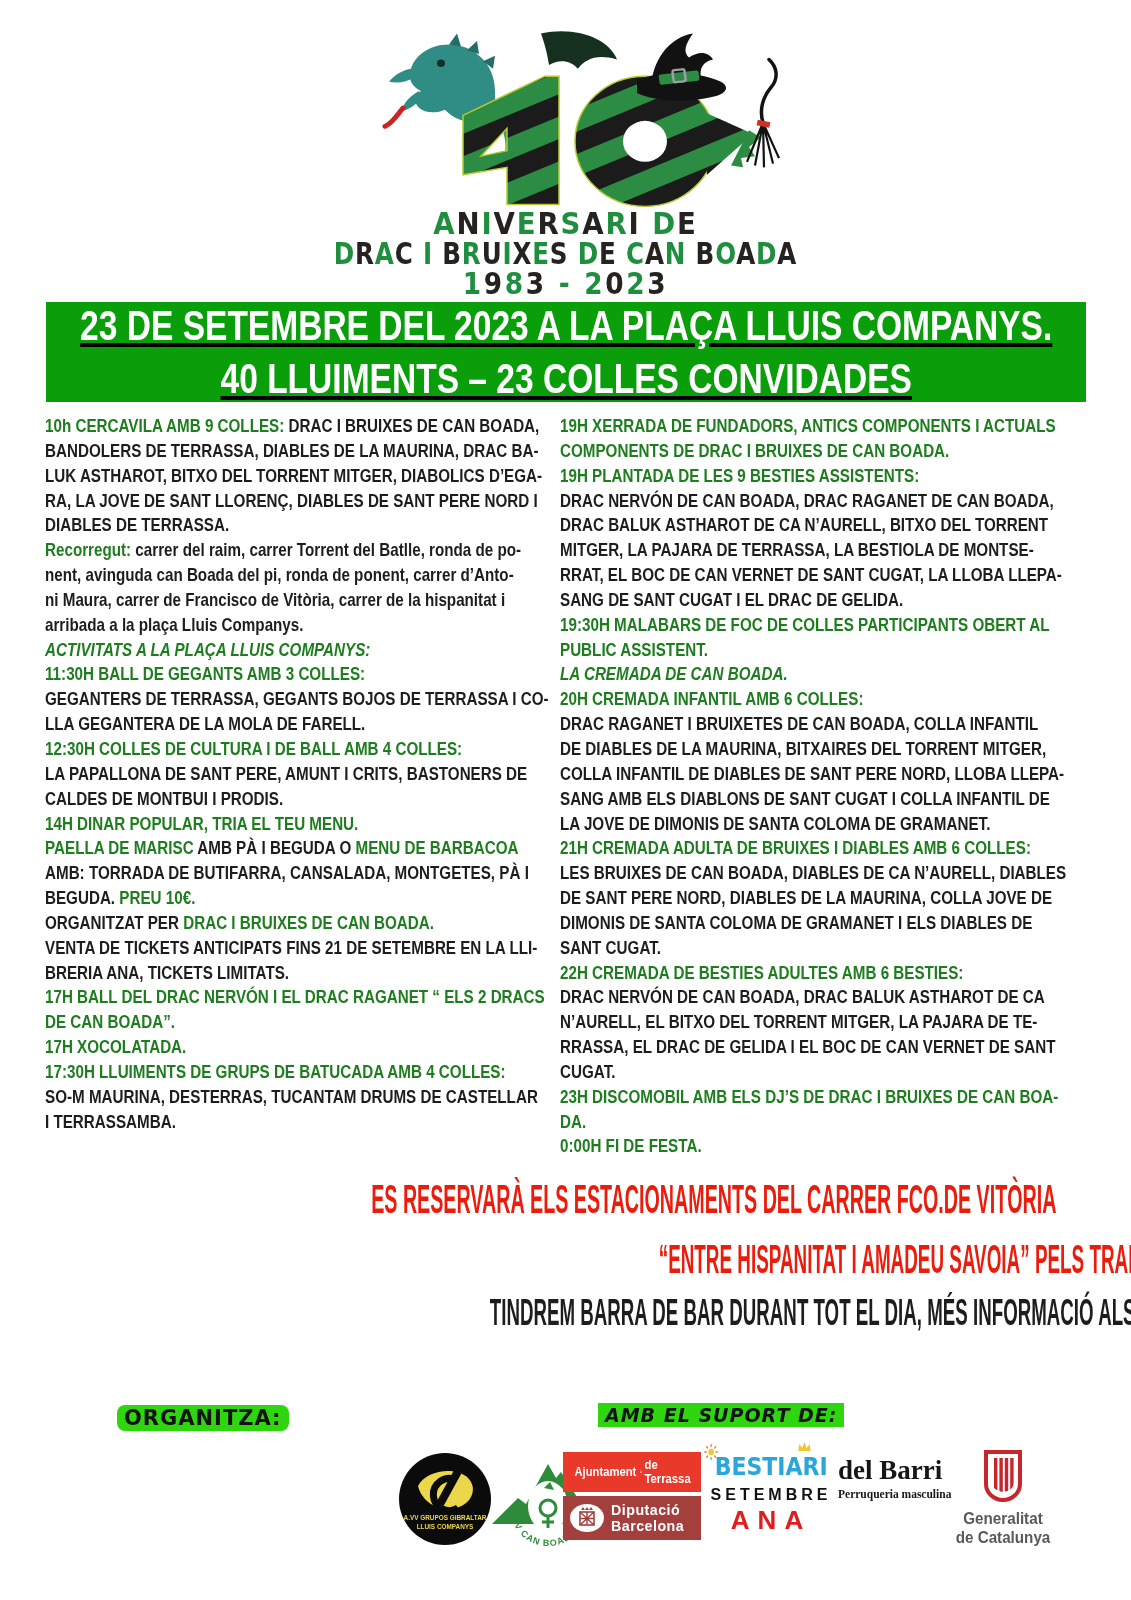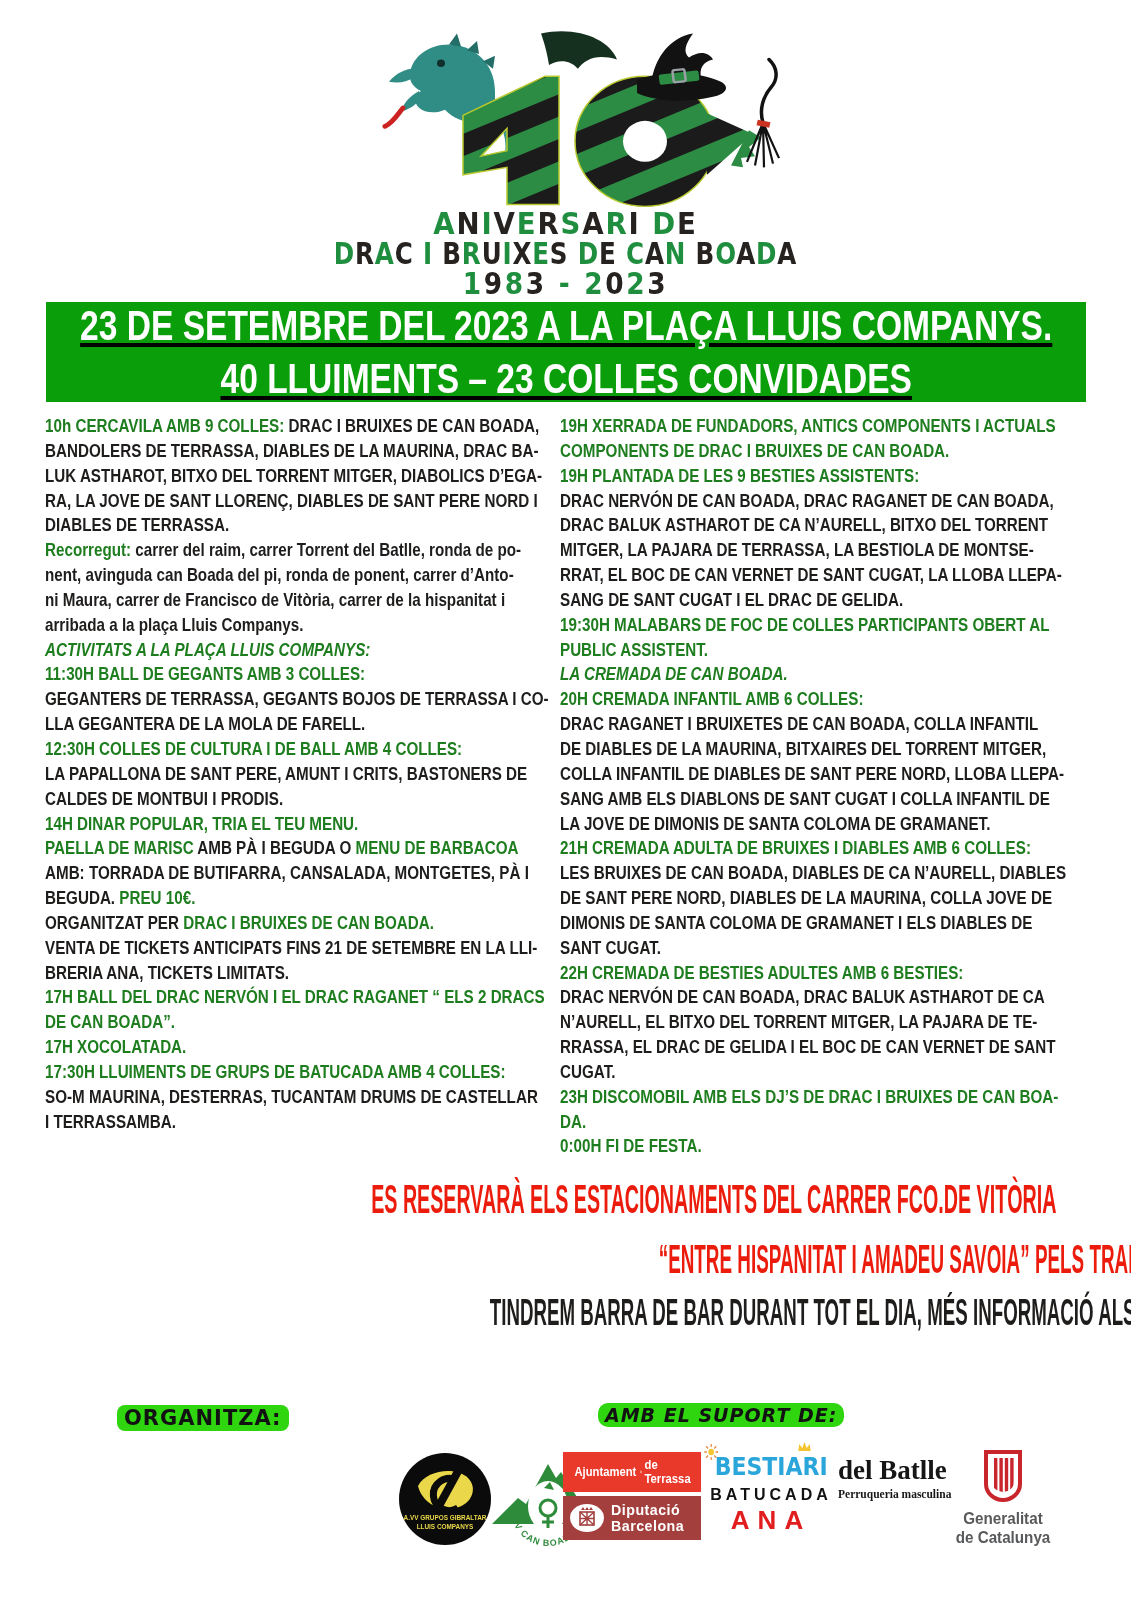--- a/index.html
+++ b/index.html
@@ -37,21 +37,21 @@
   .notice{position:absolute;left:0;width:100%;text-align:center;}
   .cond{display:inline-block;white-space:nowrap;font-weight:700;}
   .red1{top:1176px;} .red2{top:1236px;} .blackline{top:1292px;}
   .red1 .cond{font-size:41px;transform:scaleX(.48);color:var(--notice-red);}
   .red2 .cond{font-size:41px;transform:scaleX(.46);color:var(--notice-red);}
   .blackline .cond{font-size:36px;transform:scaleX(.52);color:var(--ink);}
   
   .hl{position:absolute;background:var(--highlight-green);color:#121212;
       font-family:"DejaVu Sans",sans-serif;font-weight:900;padding:1px 7px;white-space:nowrap;}
   .organitza{left:117px;top:1405px;font-size:21px;letter-spacing:1px;border-radius:8px;}
-  .suport{left:598px;top:1403px;font-size:19px;font-style:italic;letter-spacing:1px;border-radius:10px;}
+  .suport{left:598px;top:1403px;font-size:19px;font-style:italic;letter-spacing:1px;}
   
   .org-logo{position:absolute;left:112px;top:1436px;width:150px;text-align:center;}
   .org-text1{font-family:"DejaVu Serif",serif;font-weight:700;color:var(--logo-green);
              font-size:16px;line-height:15px;letter-spacing:2px;}
   .org-text2{font-family:"DejaVu Serif",serif;font-weight:700;color:var(--logo-green);
              font-size:14px;line-height:14px;letter-spacing:2px;}
   .org-text3{font-family:"DejaVu Serif",serif;font-weight:700;color:var(--logo-green);
              font-size:9px;line-height:10px;letter-spacing:1px;}
   
   .sponsor{position:absolute;}
@@ -271,26 +271,26 @@
     <span class="best-line1">
       <svg class="best-sun" width="16" height="16" viewBox="0 0 16 16">
         <circle cx="8" cy="8" r="3.2" fill="#f5c431"></circle>
         <path d="M8,0 V3 M8,13 V16 M0,8 H3 M13,8 H16 M2.3,2.3 L4.4,4.4 M11.6,11.6 L13.7,13.7 M13.7,2.3 L11.6,4.4 M4.4,11.6 L2.3,13.7" stroke="#e8833a" stroke-width="1.4"></path>
       </svg>
       <svg class="best-crown" width="16" height="12" viewBox="0 0 16 12">
         <path d="M1,10 L2,3 L5.5,7 L8,1 L10.5,7 L14,3 L15,10 Z" fill="#f5c431"></path>
       </svg>
       <span>BESTIARI</span>
     </span>
-    <div class="best-line2">BATUCADA</div>
+    <div class="best-line2">SETEMBRE</div>
     <div class="best-line3">ANA</div>
   </div>
 
   <div class="sponsor barberia">
-    <div class="barb-line">del Batlle</div>
+    <div class="barb-line">del Barri</div>
     <div class="barb-sub">Perruqueria masculina</div>
   </div>
 
   <div class="sponsor generalitat">
     <svg width="44" height="56" viewBox="0 0 44 56">
       <path d="M5,3 H39 V35 A17,16 0 0 1 5,35 Z" fill="none" stroke="#c9252c" stroke-width="4"></path>
       <path d="M11,9 H33 V33 A11,10 0 0 1 11,33 Z" fill="#ffffff"></path>
       <clipPath id="genclip">
           <path d="M11,9 H33 V33 A11,10 0 0 1 11,33 Z"></path>
         </clipPath>

